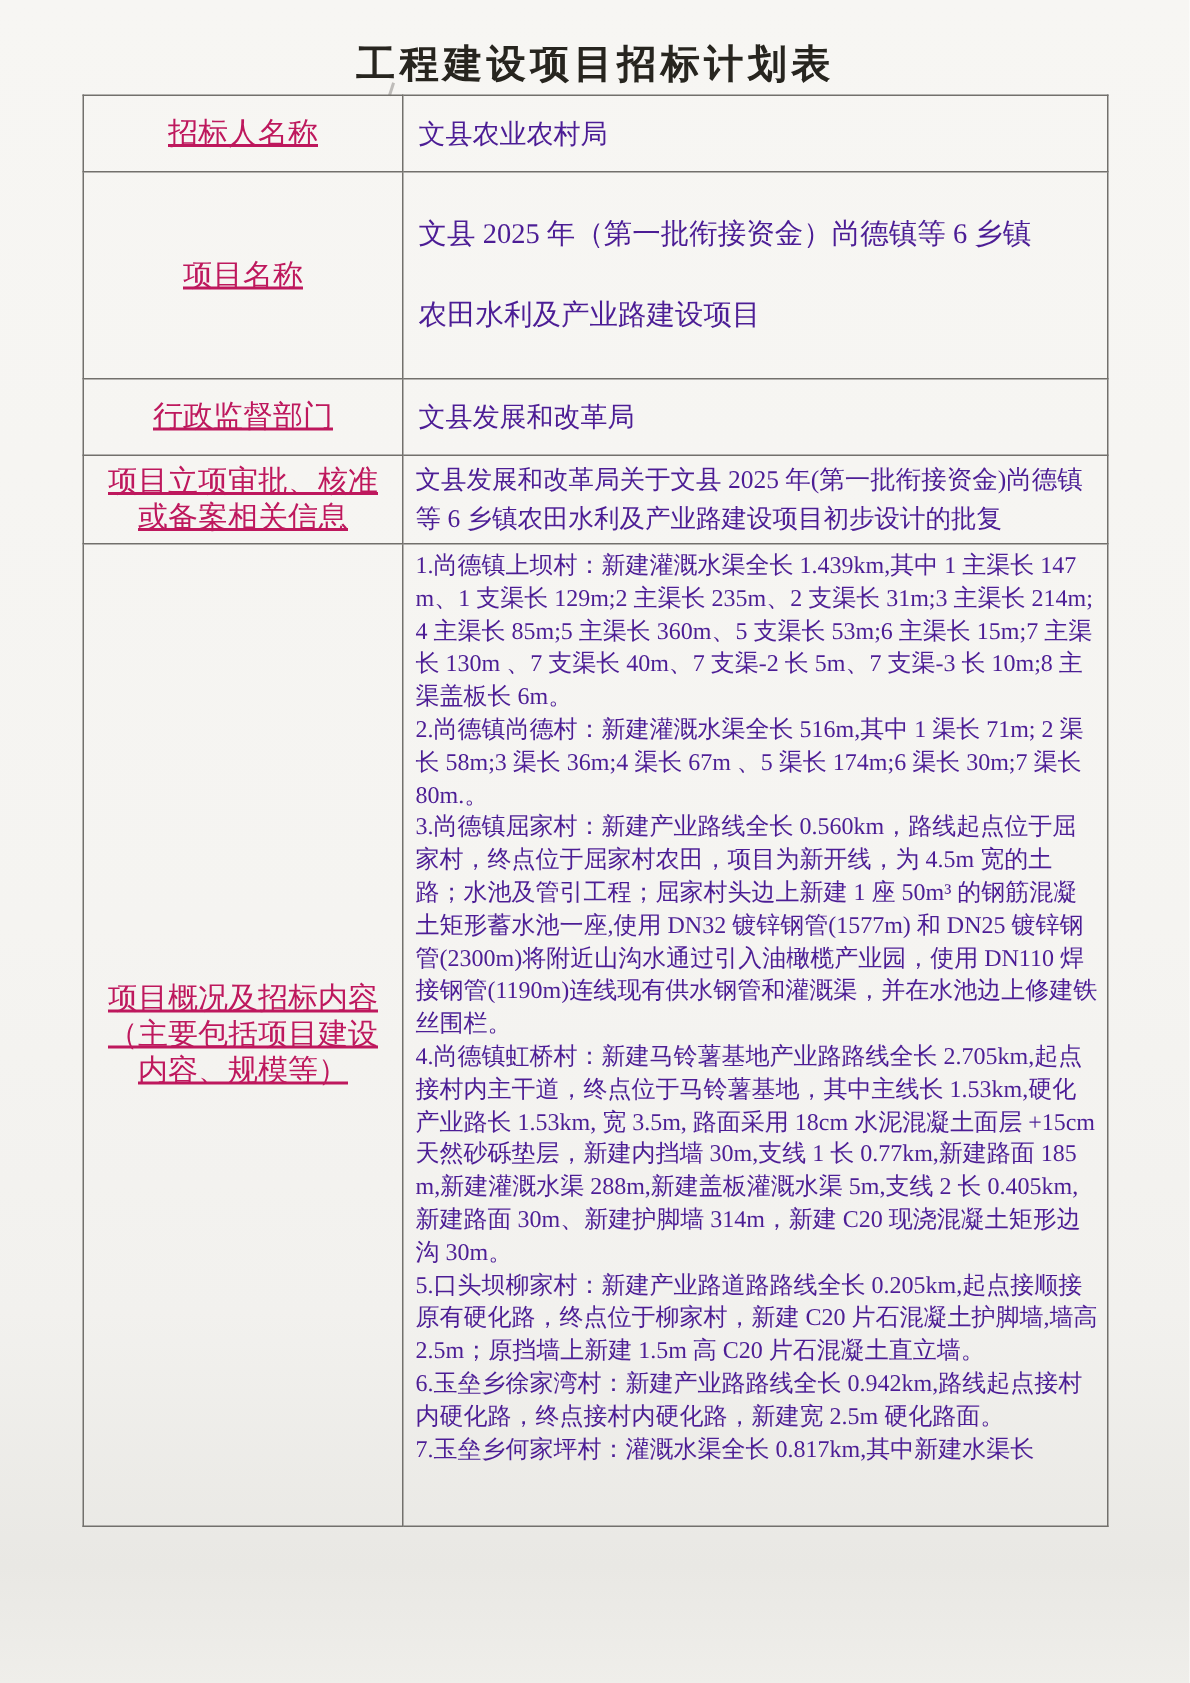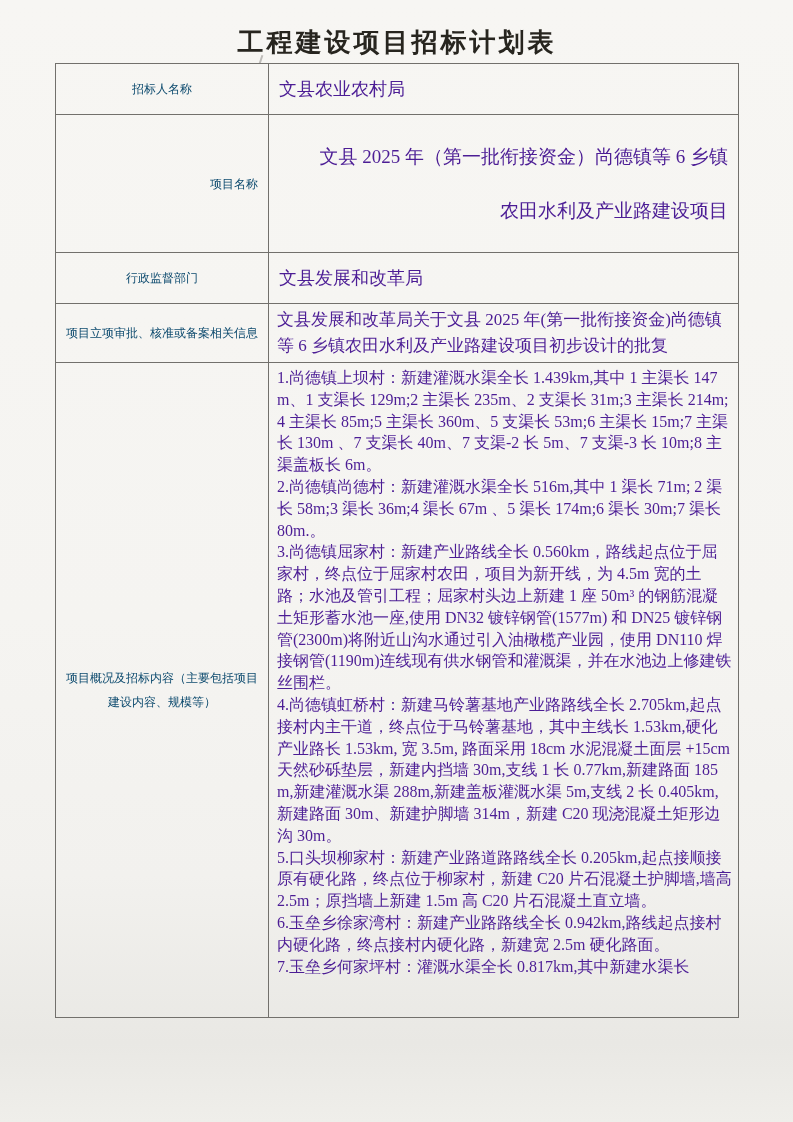--- a/index.html
+++ b/index.html
@@ -24,29 +24,30 @@
   }
   col.c-label{width:213px;}
   col.c-value{width:470px;}
   td{
     border:1px solid #72706c;
     vertical-align:middle;
     padding:4px 10px;
     box-sizing:border-box;
   }
   .label-cell{
-    text-align:center;font-size:12px;line-height:24px;color:#0c4a6e;
+    text-align:center;font-size:20px;line-height:24px;color:#be185d;
     word-break:break-all;
+    text-decoration:underline;
   }
   .value-cell{
     text-align:left;font-size:18px;line-height:26px;color:#4c1d95;
     word-break:break-all;
   }
   tr.r1 td{height:51px;}
-  tr.r2 td{height:138px;text-align:right;}
+  tr.r2 td{height:138px;}
   tr.r3 td{height:51px;margin-top:44px;}
   tr.r4 td{height:59px;margin-top:33px;}
   tr.r5 td{height:655px;}
   tr.r2 .value-cell .pline{line-height:54px;font-size:19px;}
   tr.r4 .value-cell{font-size:17px;line-height:26px;padding:2px 8px;}
   tr.r5 td.value-cell{
     vertical-align:top;font-size:16px;line-height:21.8px;
     padding:4px 6px 0 8px;
   }
   .ov-item{margin:0;word-break:break-all;}

